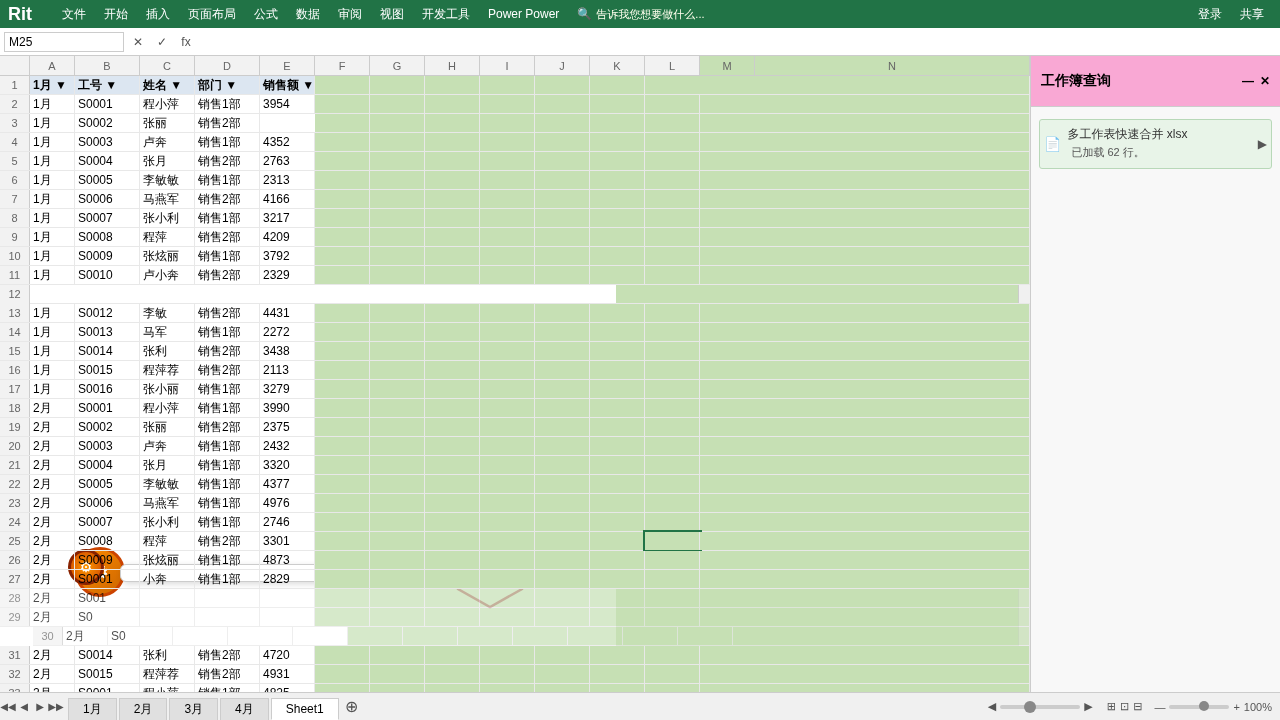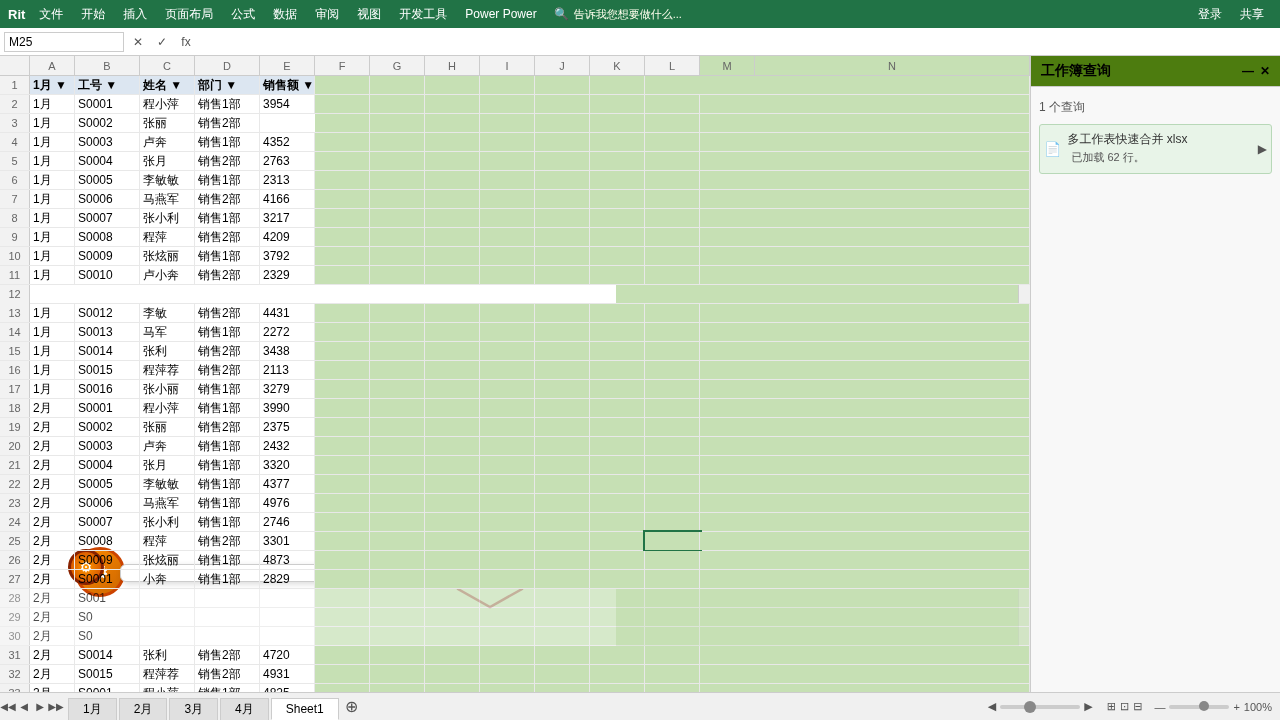--- a/index.html
+++ b/index.html
@@ -10,23 +10,23 @@
       background: #217346;
       color: white;
       display: flex;
       align-items: center;
       height: 28px;
       padding: 0 8px;
       gap: 2px;
     }
     .menu-bar .app-name {
       color: white;
-      font-size: 13px;
+      font-size: 18px;
       font-weight: bold;
-      margin-right: 4px;
+      margin-right: 20px;
     }
     .menu-item {
       color: white;
       padding: 2px 8px;
       font-size: 12px;
       cursor: pointer;
       border-radius: 2px;
     }
 
     
@@ -269,22 +269,22 @@
 
     
     .right-panel {
       width: 250px;
       background: #f8f8f8;
       border-left: 1px solid #ccc;
       display: flex;
       flex-direction: column;
     }
     .right-panel-header {
-      background: #4d7c0f;
-      padding: 6px 10px;
+      background: #f9a8d4;
+      padding: 16px 10px;
       font-size: 14px;
       font-weight: bold;
       display: flex;
       align-items: center;
       justify-content: space-between;
       border-bottom: 1px solid #ccc;
     }
     .right-panel-header .close-buttons {
       display: flex;
       gap: 6px;
@@ -926,21 +926,21 @@
       <div class="cell col-E" style="width:55px;"></div>
       <div class="cell" style="width:55px; background:#c6e0b4;"></div>
       <div class="cell" style="width:55px; background:#c6e0b4;"></div>
       <div class="cell" style="width:55px; background:#c6e0b4;"></div>
       <div class="cell" style="width:55px; background:#c6e0b4;"></div>
       <div class="cell" style="width:55px; background:#c6e0b4;"></div>
       <div class="cell" style="width:55px; background:#c6e0b4;"></div>
       <div class="cell" style="width:55px; background:#c6e0b4; "></div>
       <div class="cell" style="flex:1; background:#c6e0b4;"></div>
     </div>
-            <div class="sheet-row" style="height: 19px; opacity: 0.7;">
+            <div class="sheet-row" style="height: 19px; opacity: 0.7; margin-left: 33px;">
       <div class="row-num">30</div>
       <div class="cell col-A" style="width:45px;">2月</div>
       <div class="cell col-B" style="width:65px;">S0</div>
       <div class="cell col-C" style="width:55px;"></div>
       <div class="cell col-D" style="width:65px;"></div>
       <div class="cell col-E" style="width:55px;"></div>
       <div class="cell" style="width:55px; background:#c6e0b4;"></div>
       <div class="cell" style="width:55px; background:#c6e0b4;"></div>
       <div class="cell" style="width:55px; background:#c6e0b4;"></div>
       <div class="cell" style="width:55px; background:#c6e0b4;"></div>
@@ -1045,21 +1045,20 @@
 
   <div class="right-panel">
     <div class="right-panel-header">
       <span>工作簿查询</span>
       <div class="close-buttons">
         <span style="cursor:pointer; font-size:12px;">—</span>
         <span style="cursor:pointer; font-size:12px;">✕</span>
       </div>
     </div>
     <div class="right-panel-content">
-      <div class="query-count">1 个查询</div>
       <div class="query-item">
         <span class="file-icon">📄</span>
         <div>
           <div class="query-item-text">多工作表快速合并 xlsx</div>
           <div class="query-rows">已加载 62 行。</div>
         </div>
         <span style="font-size:12px; color:#555; margin-left:auto;">▶</span>
       </div>
     </div>
   </div>

